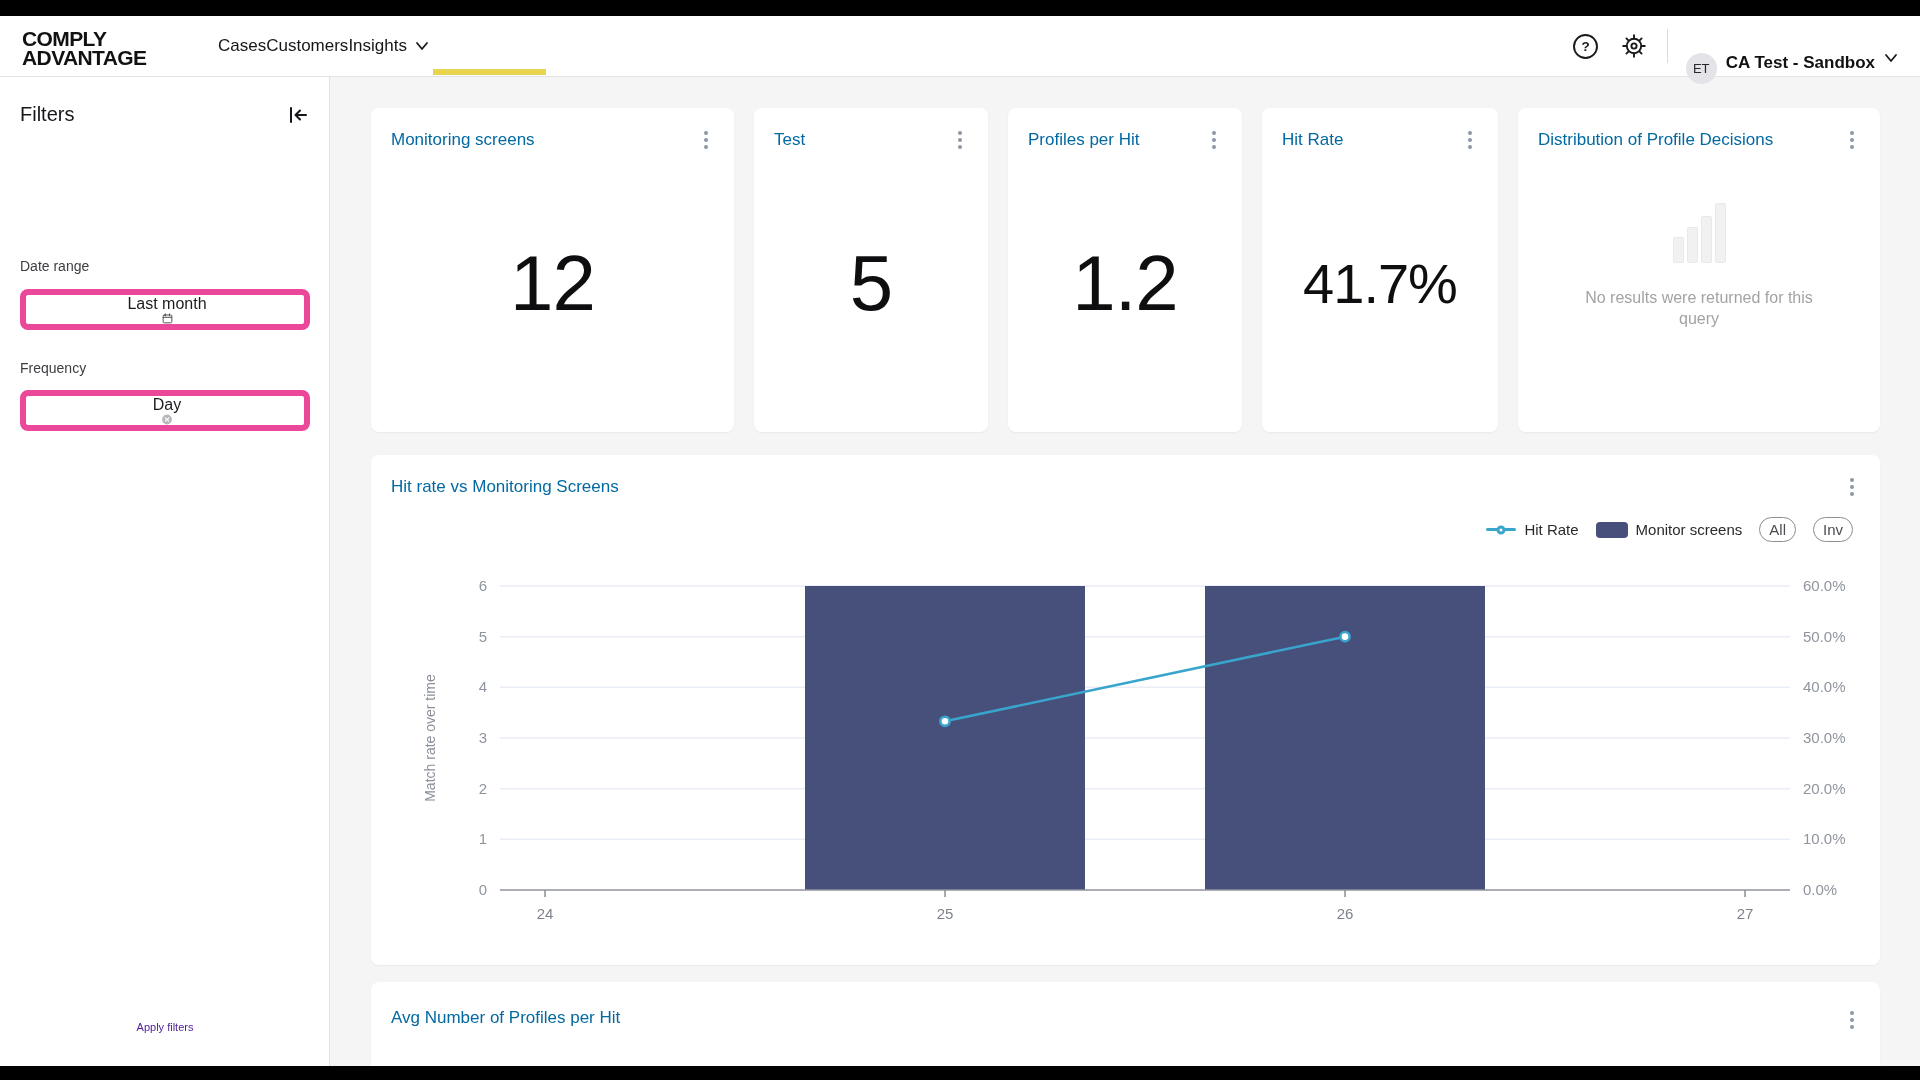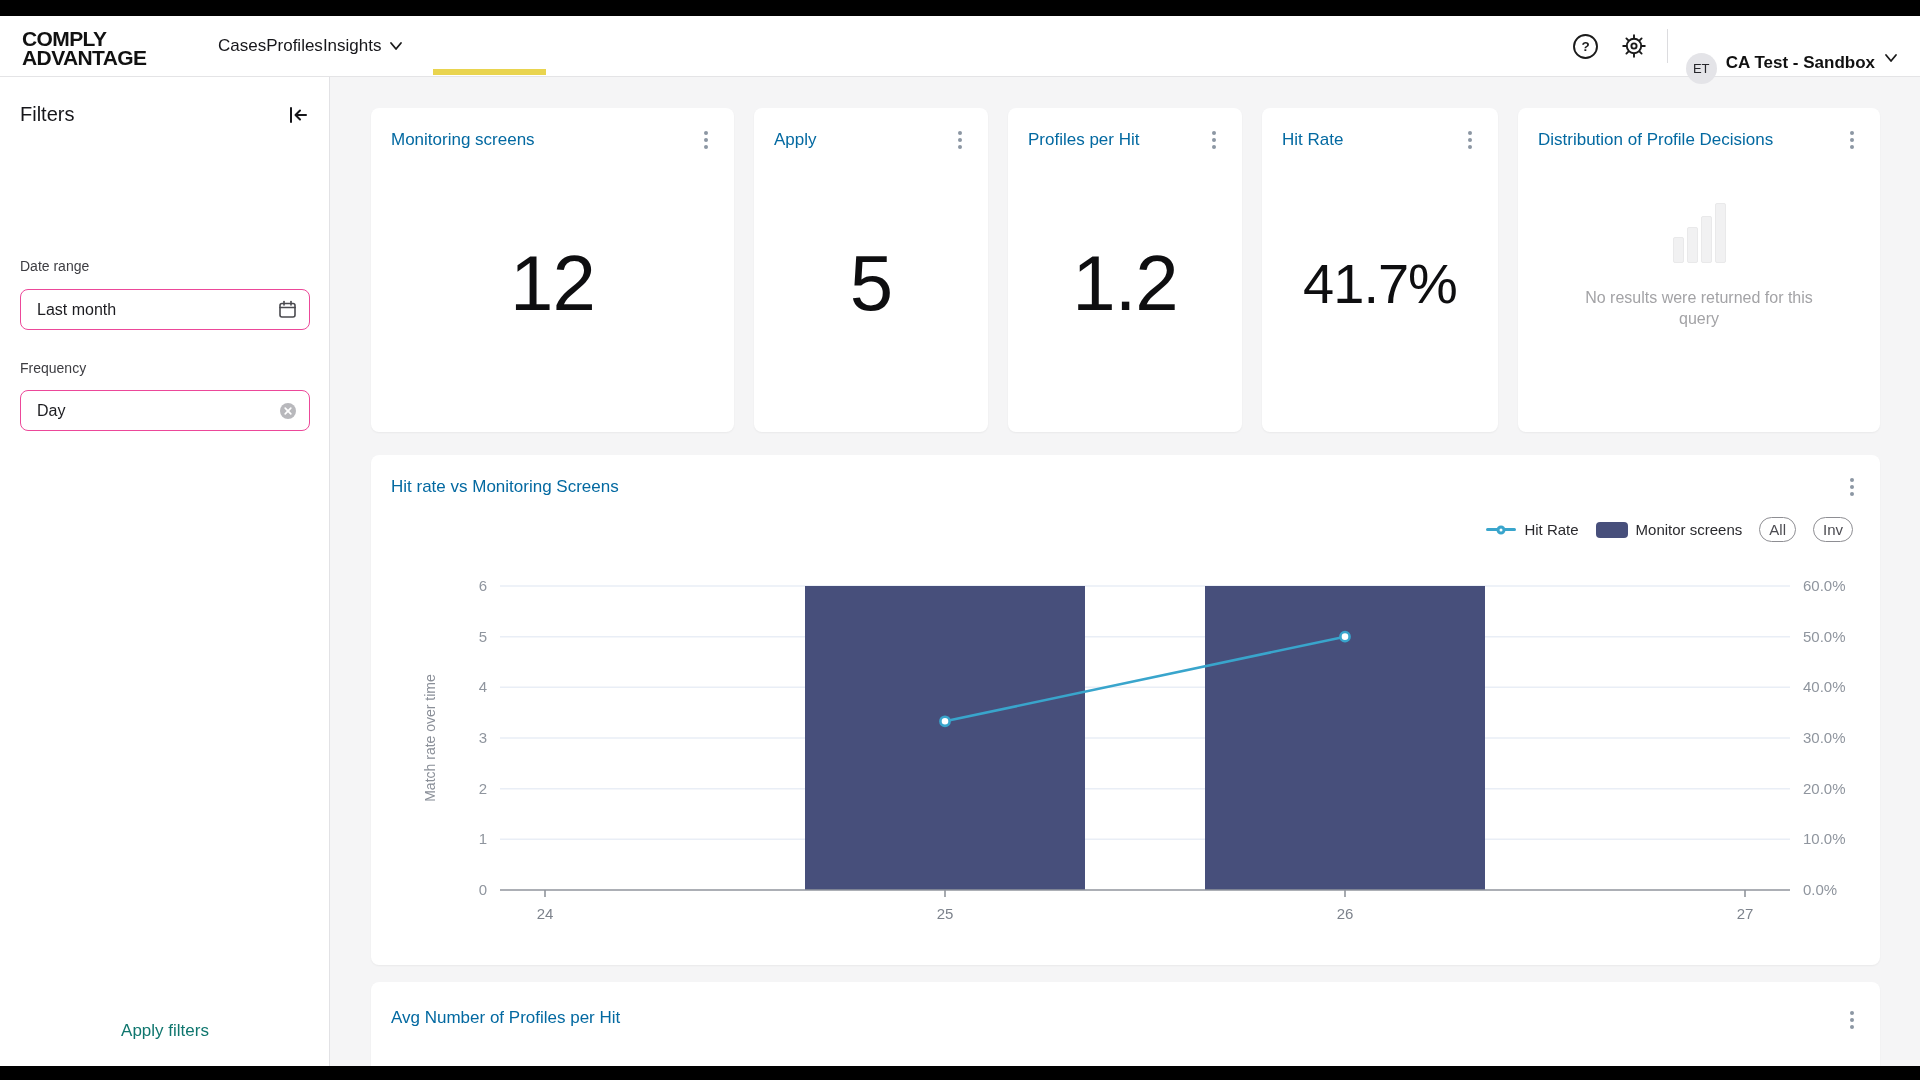--- a/index.html
+++ b/index.html
@@ -22,23 +22,23 @@
   .hdr-divider { width:1px; height:34px; background:#dcdcdf; }
   .avatar { width:31px; height:31px; border-radius:50%; background:#e4e4e8; display:flex; align-items:center; justify-content:center; font-size:13px; color:#26262b; }
   .account { display:flex; align-items:flex-start; gap:9px; cursor:pointer;margin-top:44px; }
   .account-name { font-size:17px; font-weight:700; color:#111; }
 
   
   .sidebar { position:absolute; left:0; top:77px; width:330px; height:989px; background:#fff; border-right:1px solid #e2e2e5; z-index:5; }
   .sb-title-row { position:absolute; top:26px; left:20px; right:20px; display:flex; justify-content:space-between; align-items:center; }
   .sb-title { font-size:20px; color:#16161a; }
   .sb-field-label { position:absolute; left:20px; font-size:14px; color:#3d3d42; }
-  .sb-input { position:absolute; left:20px; width:290px; height:41px; border:1px solid #ec4899; border-radius:8px; background:#fff; display:flex; align-items:center; padding:0 12px 0 16px; cursor:pointer; }
+  .sb-input { position:absolute; left:20px; width:290px; height:41px; border:6px solid #ec4899; border-radius:8px; background:#fff; display:flex; align-items:center; padding:0 12px 0 16px; cursor:pointer;flex-direction:column; }
   .sb-input .val { flex:1; font-size:16px; color:#1c1c20; }
-  .apply-link { position:absolute; top:944px; left:0; width:330px; text-align:center; font-size:17px; color:#0f766e; cursor:pointer; }
+  .apply-link { position:absolute; top:944px; left:0; width:330px; text-align:center; font-size:11px; color:#4c1d95; cursor:pointer; }
   .clear-btn { position:absolute; top:997px; left:102px; width:127px; height:45px; border:none; border-radius:23px; background:#dbe0ee; color:#333f56; font-size:17px; font-family:inherit; cursor:pointer; }
 
   
   .card { position:absolute; background:#fff; border-radius:8px; box-shadow:0 1px 2px rgba(0,0,0,0.05); }
   .card-title { position:absolute; top:22px; left:20px; font-size:17px; color:#0369a1; }
   .kebab-wrap { position:absolute; top:18px; right:14px; width:28px; height:28px; display:flex; align-items:center; justify-content:center; cursor:pointer; }
   .kebab { width:4px; height:4px; border-radius:50%; background:#8c97a3; box-shadow:0 -7px 0 #8c97a3, 0 7px 0 #8c97a3; }
 
   .stats-row { position:absolute; top:108px; left:371px; width:1509px; height:324px; display:flex; gap:20px; }
   .stat-card { position:relative; height:324px; background:#fff; border-radius:8px; box-shadow:0 1px 2px rgba(0,0,0,0.05); }
@@ -76,21 +76,21 @@
   <div class="header">
     <div class="logo">
       <div>COMPLY</div>
       <div>ADVANTAGE</div>
     </div>
     <div class="nav">
       <div class="nav-item">
         <span>Cases</span>
       </div>
       <div class="nav-item">
-        <span>Profiles</span>
+        <span>Customers</span>
       </div>
       <div class="nav-item">
         <span>Insights</span>
         <svg width="14" height="10" viewBox="0 0 14 10">
           <polyline points="2,2 7,8 12,2" fill="none" stroke="#1a1a1a" stroke-width="1.8" stroke-linecap="round" stroke-linejoin="round"></polyline>
         </svg>
       </div>
     </div>
     <div class="nav-underline"></div>
     <div class="hdr-right">
@@ -172,21 +172,21 @@
 
   <div class="stats-row">
     <div class="stat-card" style="width:363px">
       <div class="card-title">Monitoring screens</div>
       <div class="kebab-wrap">
           <span class="kebab"></span>
         </div>
       <div class="stat-value">12</div>
     </div>
     <div class="stat-card" style="width:234px">
-      <div class="card-title">Apply</div>
+      <div class="card-title">Test</div>
       <div class="kebab-wrap">
           <span class="kebab"></span>
         </div>
       <div class="stat-value">5</div>
     </div>
     <div class="stat-card" style="width:234px">
       <div class="card-title">Profiles per Hit</div>
       <div class="kebab-wrap">
           <span class="kebab"></span>
         </div>

